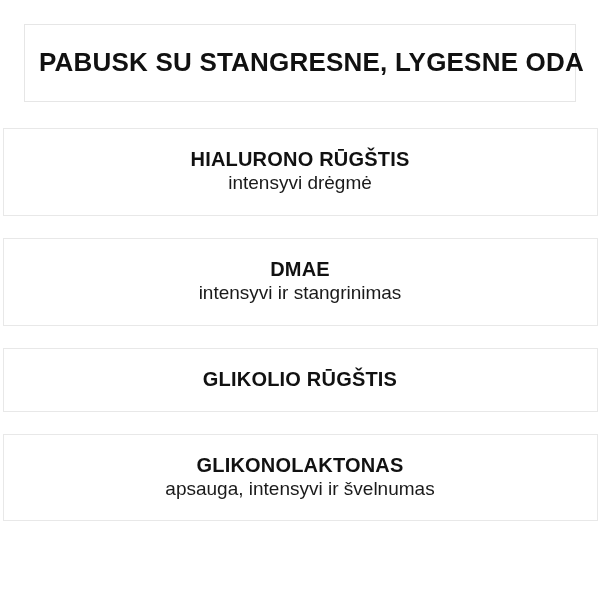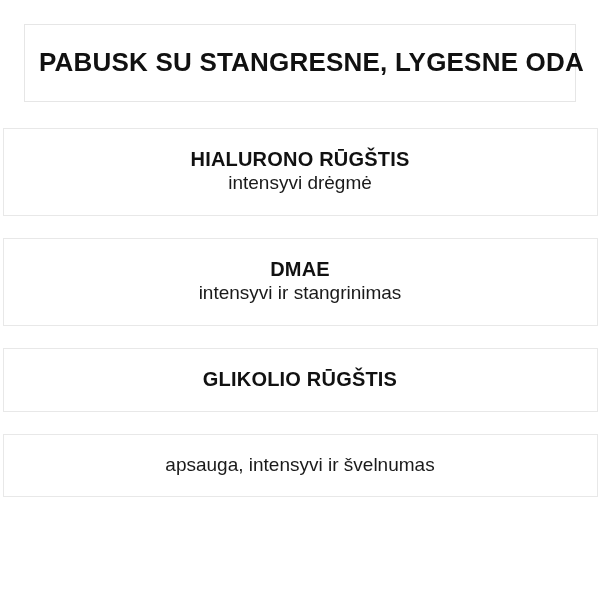--- a/index.html
+++ b/index.html
@@ -102,17 +102,18 @@
     <div class="card">
       <div class="card-title">DMAE</div>
       <div class="card-subtitle">intensyvi ir stangrinimas</div>
     </div>
 
     <div class="card">
       <div class="card-title">GLIKOLIO RŪGŠTIS</div>
     </div>
 
     <div class="card">
+      <div class="card-title">GLIKONOLAKTONAS</div>
       <div class="card-subtitle">apsauga, intensyvi ir švelnumas</div>
     </div>
 
   </div>
 </div>
 
 </body></html>

